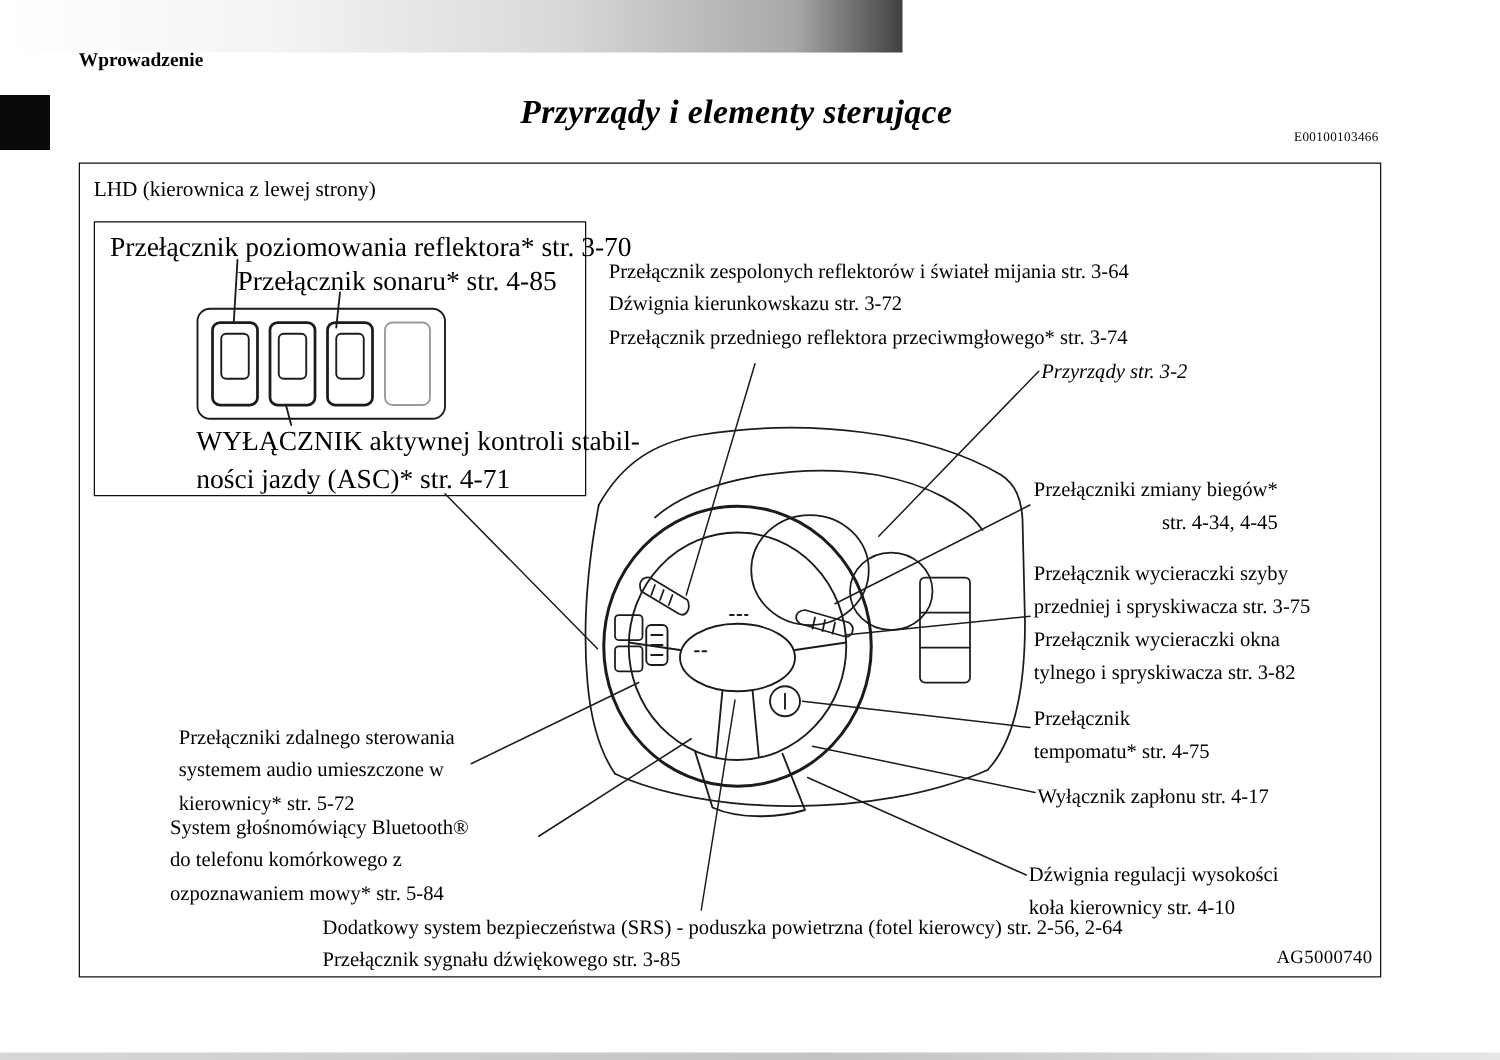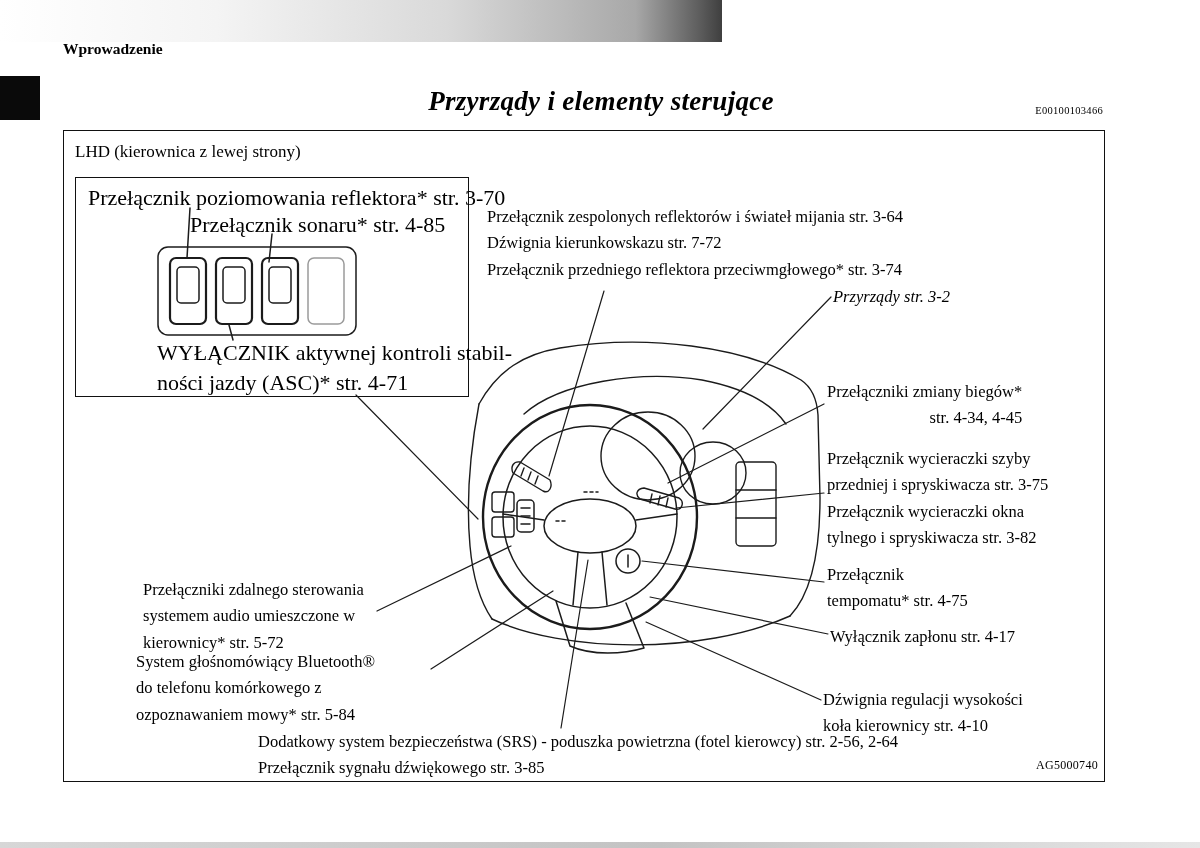--- a/index.html
+++ b/index.html
@@ -12,31 +12,31 @@
     left:0;top:0;width:722px;height:42px;
     background:linear-gradient(90deg,#ffffff 0%,#f4f4f4 30%,#d9d9d9 62%,#a8a8a8 88%,#5c5c5c 97%,#3f3f3f 100%);
   }
   .scan-footer{
     left:0;bottom:0;width:1200px;height:6px;
     background:linear-gradient(90deg,#d7d7d7 0%,#c3c3c3 55%,#e6e6e6 100%);
   }
   .section-header{left:63px;top:40px;font-weight:bold;font-size:15.5px;}
   .chapter-tab{left:0;top:76px;width:40px;height:44px;background:#0a0a0a;}
   .page-title{
-    left:0;top:70px;width:1170px;margin:16px;text-align:center;
+    left:0;top:70px;width:1170px;margin:4px;text-align:center;
     font-style:italic;font-weight:bold;font-size:27px;letter-spacing:.3px;
   }
   .doc-code{right:97px;top:105px;font-size:10.5px;letter-spacing:.3px;}
   .figure-box{left:63px;top:130px;width:1040px;height:650px;border:1.3px solid #111;background:#fff;z-index:0;}
   .inset-box{left:75px;top:177px;width:392px;height:218px;border:1.3px solid #111;background:#fff;z-index:1;}
   .diagram{left:0;top:0;z-index:2;}
   .label{position:absolute;font-size:16.5px;line-height:1.6;white-space:pre-line;z-index:3;}
   .inset-text{position:absolute;font-size:22px;line-height:1.38;white-space:pre-line;z-index:3;}
   .lhd-label{left:75px;top:138px;font-size:17px;}
-  .figure-code{right:102px;top:758px;font-size:12px;letter-spacing:.3px;z-index:3;}
+  .figure-code{right:102px;top:758px;font-size:15px;letter-spacing:.3px;z-index:3;}
 </style>
 </head>
 <body>
 
 <div class="abs scan-header"></div>
 <div class="abs scan-footer"></div>
 <div class="abs section-header">Wprowadzenie</div>
 <div class="abs chapter-tab"></div>
 <div class="abs page-title">Przyrządy i elementy sterujące</div>
 <div class="abs doc-code">E00100103466</div>
@@ -110,21 +110,21 @@
 </svg>
 
 <div class="label lhd-label">LHD (kierownica z lewej strony)</div>
 
 <div class="inset-text" style="left:88px;top:183px;">Przełącznik poziomowania reflektora* str. 3-70</div>
 <div class="inset-text" style="left:190px;top:210px;">Przełącznik sonaru* str. 4-85</div>
 <div class="inset-text" style="left:113px;top:338px;margin-left:44px;">WYŁĄCZNIK aktywnej kontroli stabil-
 ności jazdy (ASC)* str. 4-71</div>
 
 <div class="label" style="left:487px;top:204px;">Przełącznik zespolonych reflektorów i świateł mijania str. 3-64
-Dźwignia kierunkowskazu str. 7-72
+Dźwignia kierunkowskazu str. 3-72
 Przełącznik przedniego reflektora przeciwmgłowego* str. 3-74</div>
 <div class="label" style="left:833px;top:284px;font-style:italic;">Przyrządy str. 3-2</div>
 <div class="label" style="left:827px;top:379px;text-align:right;">Przełączniki zmiany biegów*
 str. 4-34, 4-45</div>
 <div class="label" style="left:827px;top:446px;">Przełącznik wycieraczki szyby
 przedniej i spryskiwacza str. 3-75
 Przełącznik wycieraczki okna
 tylnego i spryskiwacza str. 3-82</div>
 <div class="label" style="left:827px;top:562px;">Przełącznik
 tempomatu* str. 4-75</div>

